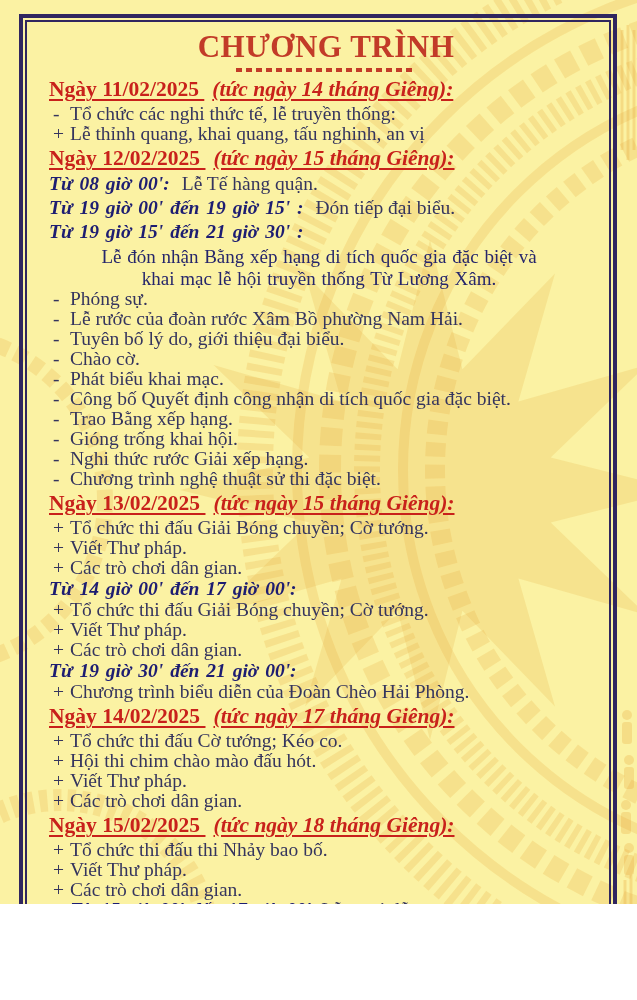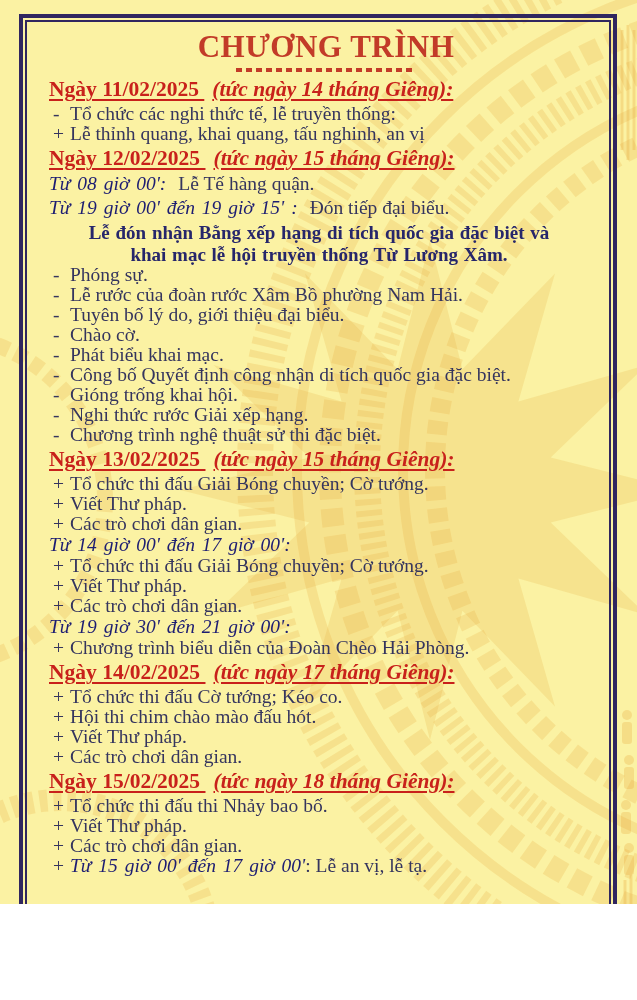--- a/index.html
+++ b/index.html
@@ -43,29 +43,29 @@
   .sh-lunar { font-style:italic;margin-left:8px; }
   .row {
     font-size:19.5px; line-height:20px;
     color: var(--navy-body, #35355E);
     white-space:nowrap;
   }
   .row .mk { display:inline-block; min-width:12px; margin-right:5px; padding-left:4px; }
   .row.time-row { margin:1px 0; }
   .sec-idx-1 .row.time-row { margin:4px 0; }
   .tm, .tmi {
-    font-weight:normal; font-style:italic;
+    font-weight:bold; font-style:italic;
     color: var(--navy-time, #1D1D72);
     word-spacing:2px;
     margin-top:22px;
   }
   .ds { color: var(--navy-body, #35355E); font-weight:normal; font-style:normal; margin-left:12px; }
   .ds0 { color: var(--navy-body, #35355E); font-weight:normal; font-style:normal; }
   .row.center-row {
-    text-align:center; font-weight:bold;
+    text-align:center; font-weight:normal;
     color: var(--navy-center, #26266B);
     font-size:19px; line-height:21.5px;
     word-spacing:1px; white-space:normal;
     padding-right:14px;
   }
 </style>
 </head>
 <body>
 
 <div class="page">
@@ -110,28 +110,30 @@
       <div id="sections">
           <div class="section sec-idx-0">
             <div class="sec-header"><span class="sh-date">Ngày 11/02/2025 </span><span class="sh-lunar">(tức ngày 14 tháng Giêng):</span></div>
             <div class="row item-row"><span class="mk">-</span><span class="tx">Tổ chức các nghi thức tế, lễ truyền thống:</span></div>
             <div class="row item-row"><span class="mk">+</span><span class="tx">Lễ thỉnh quang, khai quang, tấu nghinh, an vị</span></div>
           </div>
           <div class="section sec-idx-1">
             <div class="sec-header"><span class="sh-date">Ngày 12/02/2025 </span><span class="sh-lunar">(tức ngày 15 tháng Giêng):</span></div>
             <div class="row time-row"><span class="tm">Từ 08 giờ 00':</span><span class="ds">Lễ Tế hàng quận.</span></div>
             <div class="row time-row"><span class="tm">Từ 19 giờ 00' đến 19 giờ 15' :</span><span class="ds">Đón tiếp đại biểu.</span></div>
+            <div class="row time-row"><span class="tm">Từ 19 giờ 15' đến 21 giờ 30' :</span></div>
             <div class="row center-row">Lễ đón nhận Bằng xếp hạng di tích quốc gia đặc biệt và</div>
             <div class="row center-row">khai mạc lễ hội truyền thống Từ Lương Xâm.</div>
             <div class="row item-row"><span class="mk">-</span><span class="tx">Phóng sự.</span></div>
             <div class="row item-row"><span class="mk">-</span><span class="tx">Lễ rước của đoàn rước Xâm Bồ phường Nam Hải.</span></div>
             <div class="row item-row"><span class="mk">-</span><span class="tx">Tuyên bố lý do, giới thiệu đại biểu.</span></div>
             <div class="row item-row"><span class="mk">-</span><span class="tx">Chào cờ.</span></div>
             <div class="row item-row"><span class="mk">-</span><span class="tx">Phát biểu khai mạc.</span></div>
             <div class="row item-row"><span class="mk">-</span><span class="tx">Công bố Quyết định công nhận di tích quốc gia đặc biệt.</span></div>
+            <div class="row item-row"><span class="mk">-</span><span class="tx">Trao Bằng xếp hạng.</span></div>
             <div class="row item-row"><span class="mk">-</span><span class="tx">Gióng trống khai hội.</span></div>
             <div class="row item-row"><span class="mk">-</span><span class="tx">Nghi thức rước Giải xếp hạng.</span></div>
             <div class="row item-row"><span class="mk">-</span><span class="tx">Chương trình nghệ thuật sử thi đặc biệt.</span></div>
           </div>
           <div class="section sec-idx-2">
             <div class="sec-header"><span class="sh-date">Ngày 13/02/2025 </span><span class="sh-lunar">(tức ngày 15 tháng Giêng):</span></div>
             <div class="row item-row"><span class="mk">+</span><span class="tx">Tổ chức thi đấu Giải Bóng chuyền; Cờ tướng.</span></div>
             <div class="row item-row"><span class="mk">+</span><span class="tx">Viết Thư pháp.</span></div>
             <div class="row item-row"><span class="mk">+</span><span class="tx">Các trò chơi dân gian.</span></div>
             <div class="row time-row"><span class="tm">Từ 14 giờ 00' đến 17 giờ 00':</span></div>

